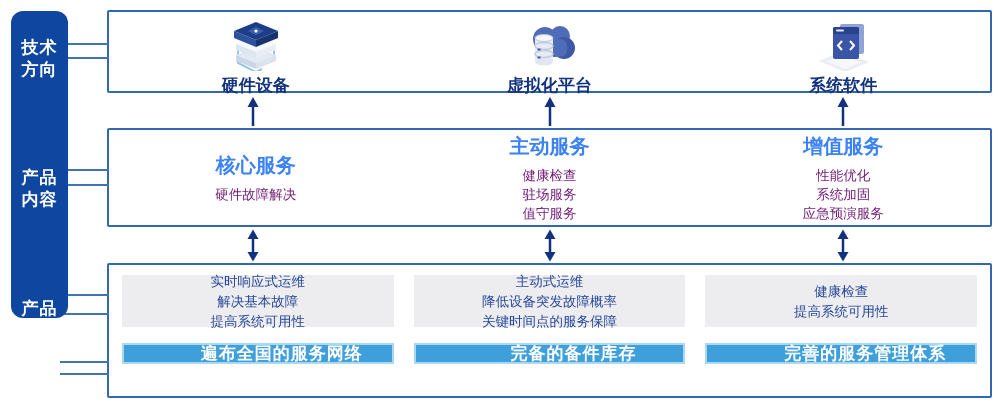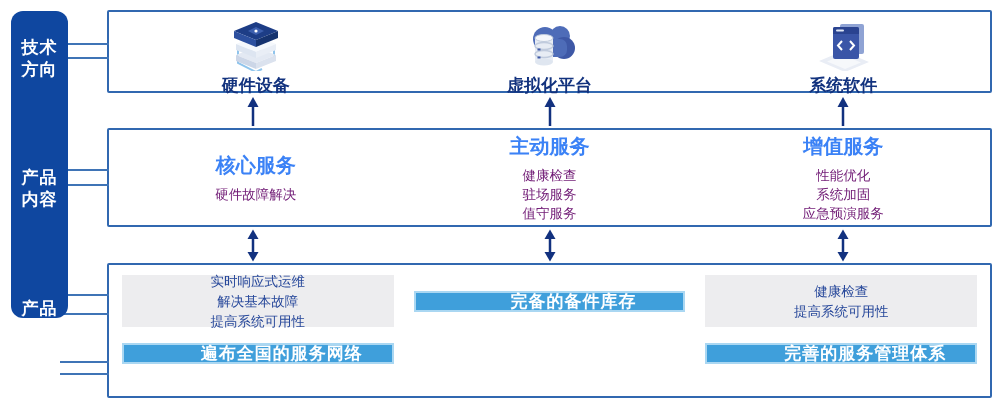--- a/index.html
+++ b/index.html
@@ -204,20 +204,25 @@
   <div class="box row3">
     <div class="p-col">
       <div class="p-gray">
         <div class="p-line">实时响应式运维</div>
         <div class="p-line">解决基本故障</div>
         <div class="p-line">提高系统可用性</div>
       </div>
       <div class="p-bar">遍布全国的服务网络</div>
     </div>
     <div class="p-col">
+      <div class="p-gray">
+        <div class="p-line">主动式运维</div>
+        <div class="p-line">降低设备突发故障概率</div>
+        <div class="p-line">关键时间点的服务保障</div>
+      </div>
       <div class="p-bar">完备的备件库存</div>
     </div>
     <div class="p-col">
       <div class="p-gray">
         <div class="p-line">健康检查</div>
         <div class="p-line">提高系统可用性</div>
       </div>
       <div class="p-bar">完善的服务管理体系</div>
     </div>
   </div>

